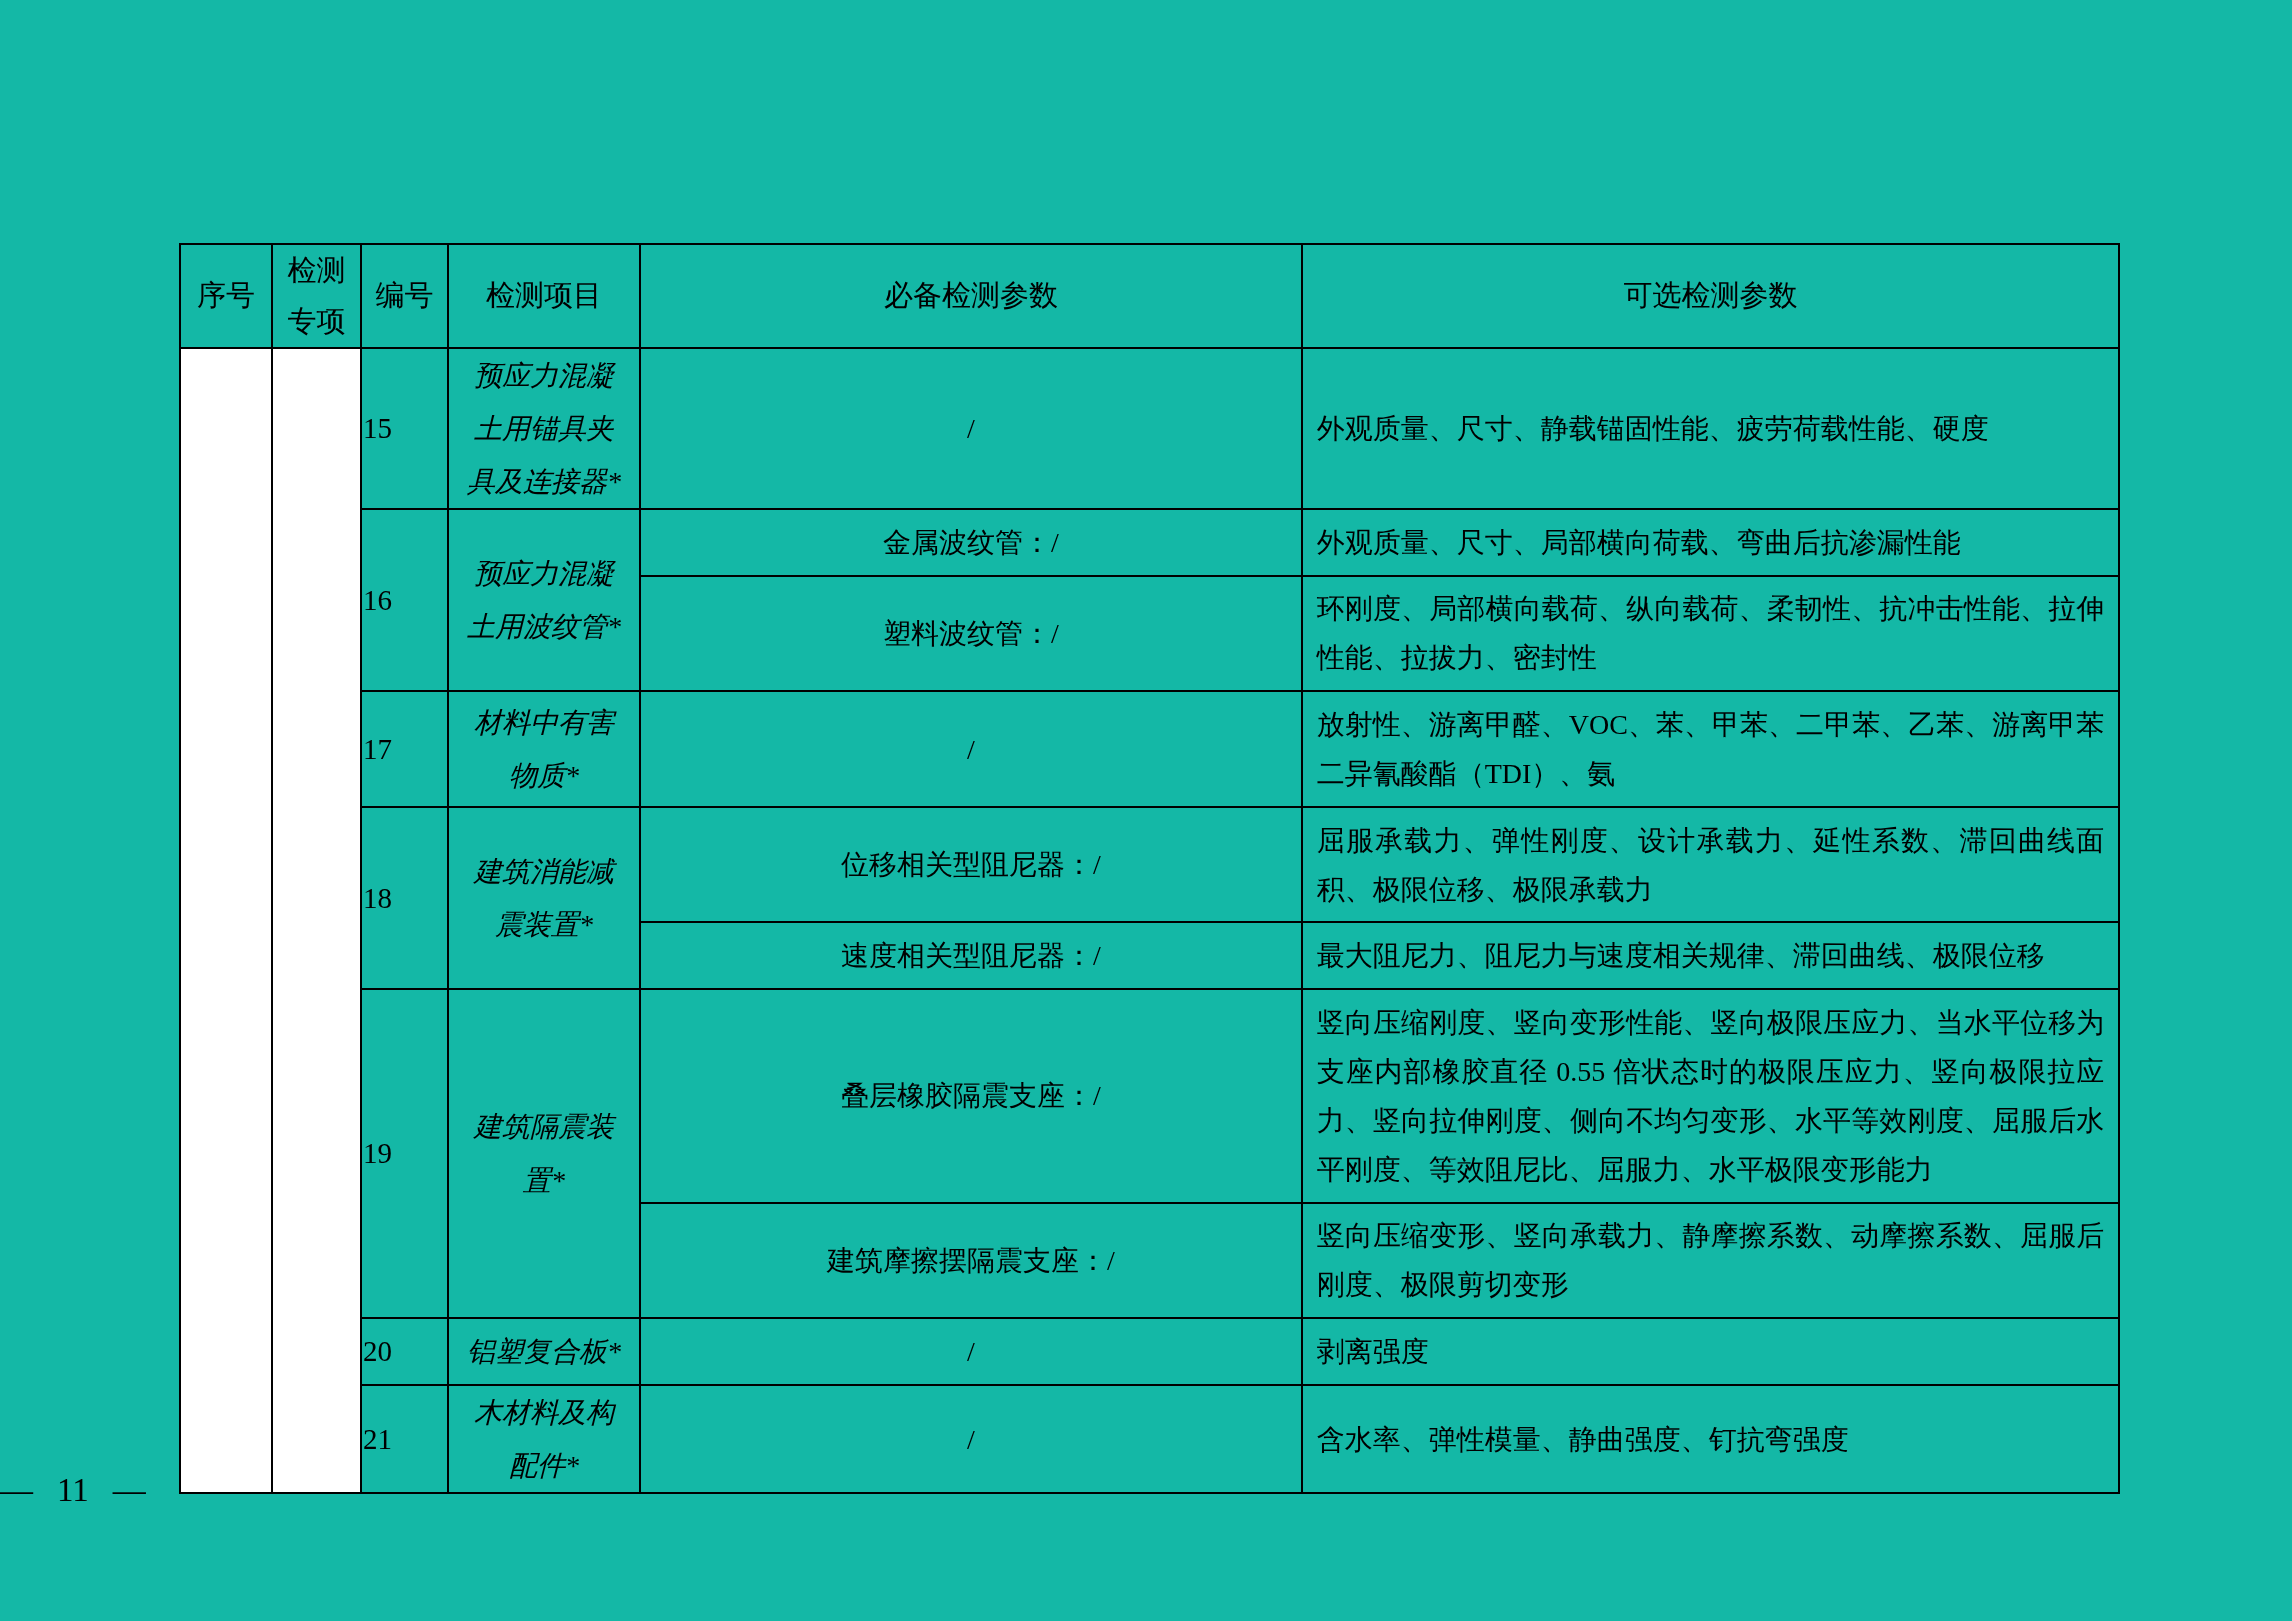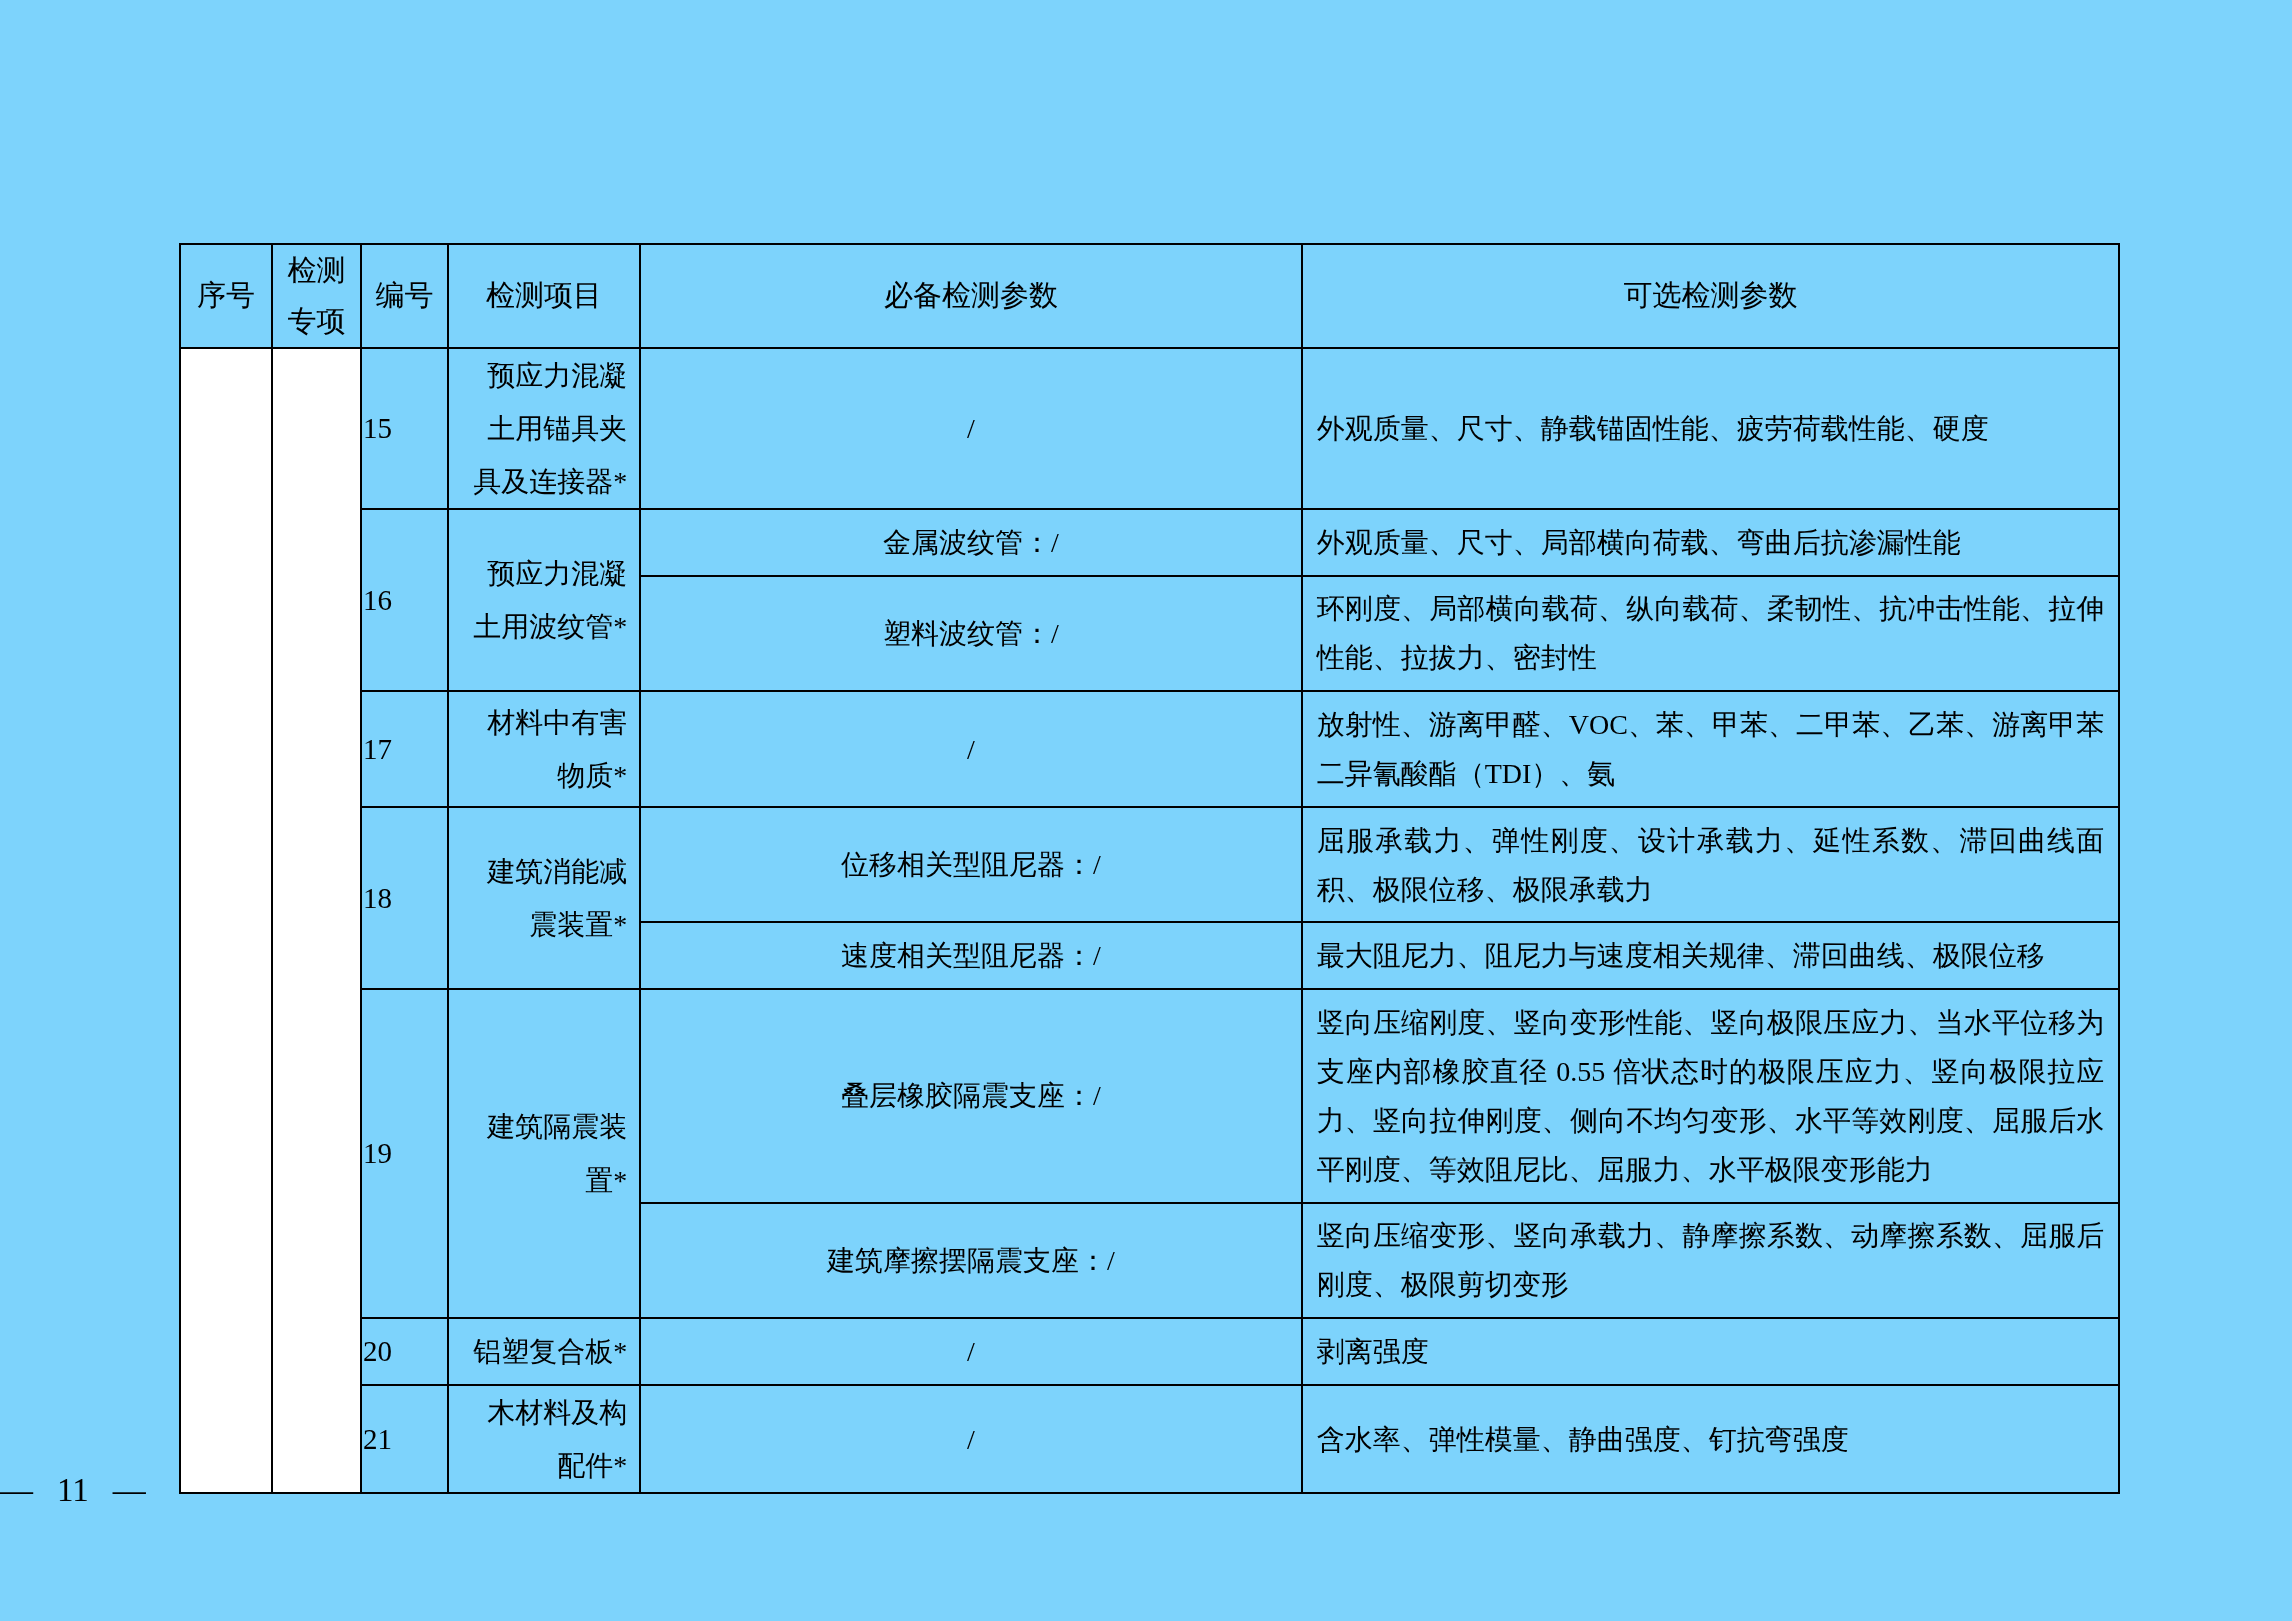--- a/index.html
+++ b/index.html
@@ -4,21 +4,21 @@
 <style>
   html, body {
     margin: 0;
     padding: 0;
     background: #ffffff;
   }
   .page {
     position: relative;
     width: 2293px;
     height: 1621px;
-    background: #7dd3fc;
+    background: #14b8a6;
     font-family: "Liberation Serif", serif;
     color: #000000;
     overflow: hidden;
   }
   table.spec-table {
     position: absolute;
     left: 179px;
     top: 243px;
     width: 1940px;
     border-collapse: collapse;
@@ -38,23 +38,24 @@
   .spec-table th.hd {
     text-align: center;
     font-size: 29px;
     padding: 0 7.8px;
   }
   .spec-table td.no {
     text-align: left;
     font-size: 29px;
   }
   .spec-table td.item {
-    text-align: right;
+    text-align: center;
     padding: 0 11.8px;
     line-height: 1.9;
+    font-style: italic;
   }
   .spec-table td.req-c {
     text-align: center;
     padding: 0 9.8px;
   }
   .spec-table td.req-l {
     text-align: center;
     padding: 0 17.6px;
   }
   .spec-table td.opt {

